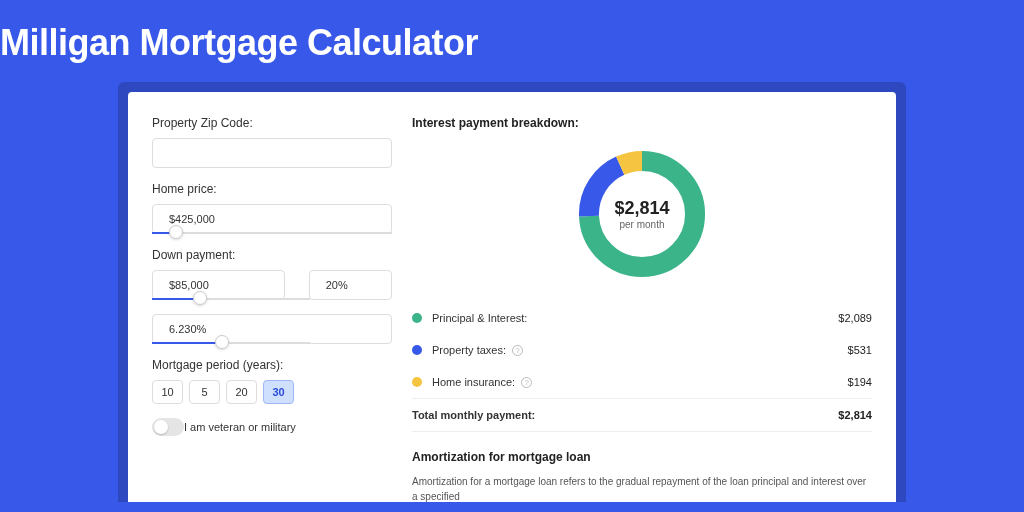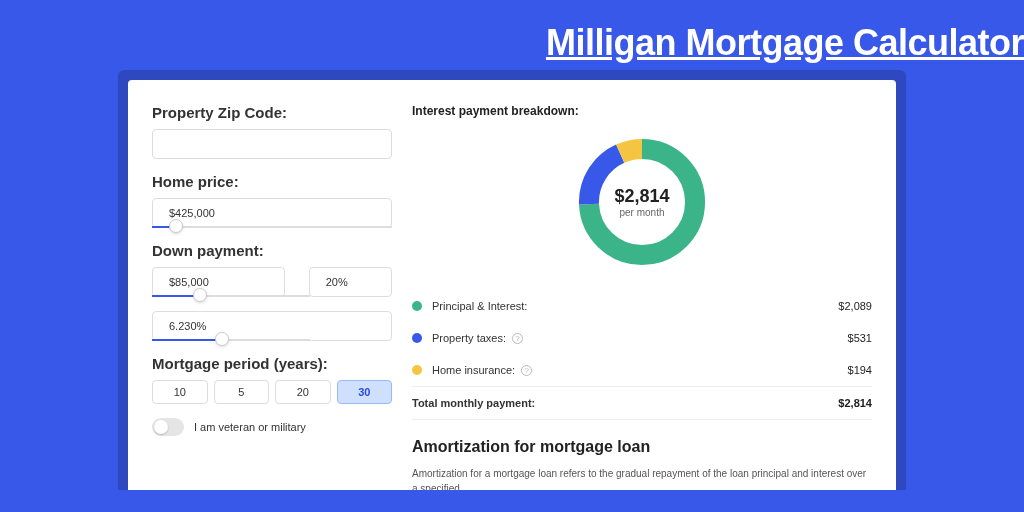--- a/index.html
+++ b/index.html
@@ -1,53 +1,53 @@
 <!DOCTYPE html>
 <html><head>
 <meta charset="utf-8">
 <style>
   * { box-sizing: border-box; margin: 0; padding: 0; font-family: -apple-system, BlinkMacSystemFont, "Segoe UI", Helvetica, Arial, sans-serif; }
   body { width: 1024px; height: 512px; background: #3858e9; overflow: hidden; }
-  .title { color: #fff; text-align: right; font-size: 36px; font-weight: 700; padding: 22px 0 6px; letter-spacing: -0.5px; text-decoration: underline; }
+  .title { color: #fff; text-align: left; font-size: 36px; font-weight: 700; padding: 22px 0 18px; letter-spacing: -0.5px; }
   .card-shadow { width: 788px; margin: 0 auto; background: #2e49c0; border-radius: 6px 6px 0 0; padding-top: 10px; padding-left: 0; padding-right: 0; }
   .card { width: 768px; margin: 0 auto; background: #fff; border-radius: 4px 4px 0 0; padding: 24px 24px 0; display: flex; gap: 20px; height: 410px; overflow: hidden; }
   .left { width: 240px; flex-shrink: 0; }
   .right { flex: 1; }
-  .lbl { font-size: 15px; color: #333; margin-bottom: 8px; display: block; font-weight: bold; }
+  .lbl { font-size: 12px; color: #333; margin-bottom: 8px; display: block; }
   .inp { width: 100%; height: 30px; border: 1px solid #ddd; border-radius: 4px; padding: 0 16px; font-size: 11px; color: #333; }
   .field { margin-bottom: 14px; position: relative; }
   .slider-track { height: 2px; background: #ddd; position: relative; margin-top: -2px; }
   .slider-fill { height: 2px; background: #3858e9; position: absolute; left: 0; top: 0; }
   .slider-thumb { width: 14px; height: 14px; border-radius: 50%; background: #fff; border: 1px solid #ccc; box-shadow: 0 1px 3px rgba(0,0,0,0.15); position: absolute; top: -7px; }
   .row2 { display: flex; gap: 24px; }
   .row2 .inp:first-child { flex: 2; }
   .row2 .inp:last-child { flex: 1; }
   .period-row { display: flex; gap: 6px; margin-top: 6px; }
-  .period-btn { width: 56px; height: 24px; border: 1px solid #ddd; border-radius: 4px; background: #fff; font-size: 11px; color: #333; cursor: pointer; display: flex; align-items: center; justify-content: center; }
+  .period-btn { width: 31px; height: 24px; border: 1px solid #ddd; border-radius: 4px; background: #fff; font-size: 11px; color: #333; cursor: pointer; display: flex; align-items: center; justify-content: center; }
   .period-btn.active { background: #cfe0ff; border-color: #9db8f5; color: #2a4bd7; font-weight: 600; }
-  .toggle-row { display: flex; align-items: center; gap: 10px; margin-top: 14px; }
+  .toggle-row { display: flex; align-items: center; margin-top: 14px; }
   .toggle { width: 32px; height: 18px; background: #e5e5e5; border-radius: 9px; position: relative; cursor: pointer; }
   .toggle-knob { width: 14px; height: 14px; background: #fff; border-radius: 50%; position: absolute; top: 2px; left: 2px; box-shadow: 0 1px 2px rgba(0,0,0,0.2); }
   .toggle-lbl { font-size: 11px; color: #333; }
   .sec-title { font-size: 12px; font-weight: 700; color: #222; margin-bottom: 14px; }
   .donut-wrap { display: flex; justify-content: center; margin-bottom: 18px; }
   .donut { position: relative; width: 140px; height: 140px; }
   .donut svg { width: 140px; height: 140px; transform: rotate(-90deg); }
   .donut-center { position: absolute; inset: 0; display: flex; flex-direction: column; align-items: center; justify-content: center; }
   .donut-val { font-size: 18px; font-weight: 700; color: #222; }
   .donut-sub { font-size: 10px; color: #666; }
   .legend { border-bottom: 1px solid #eee; }
   .legend-row { display: flex; align-items: center; padding: 10px 0; font-size: 11px; color: #333; }
   .legend-row.bold { font-weight: 700; border-top: 1px solid #eee; }
   .dot { width: 10px; height: 10px; border-radius: 50%; margin-right: 10px; flex-shrink: 0; }
   .legend-label { flex: 1; display: flex; align-items: center; gap: 6px; }
   .info-icon { width: 11px; height: 11px; border: 1px solid #bbb; border-radius: 50%; display: inline-flex; align-items: center; justify-content: center; font-size: 8px; color: #bbb; }
   .legend-val { color: #222; }
   .amort { margin-top: 18px; }
-  .amort-title { font-size: 16px; font-weight: 700; color: #222; margin-bottom: 10px; }
+  .amort-title { font-size: 12px; font-weight: 700; color: #222; margin-bottom: 10px; }
   .amort-text { font-size: 10px; color: #555; line-height: 1.5; }
 </style>
 </head>
 <body>
 
 <div class="title">Milligan Mortgage Calculator</div>
 
 <div class="card-shadow">
 <div class="card">
 

